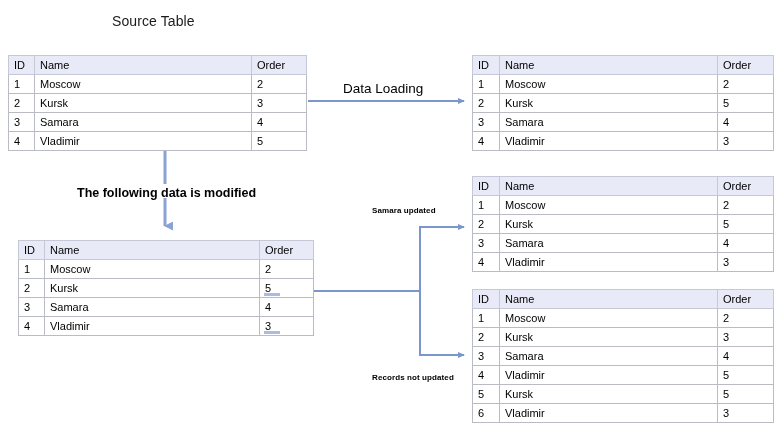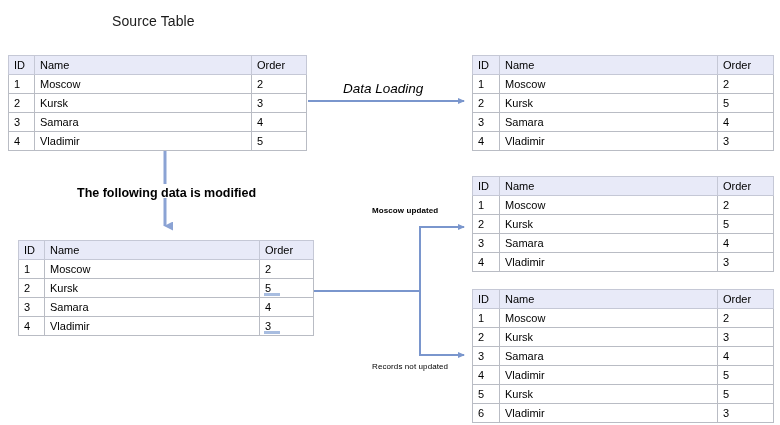--- a/index.html
+++ b/index.html
@@ -16,24 +16,24 @@
     position:absolute;font-size:14px;font-weight:400;color:#1a1a1a;
     white-space:nowrap;letter-spacing:.1px;
   }
   #title-source{left:112px;top:13px;}
   #title-consumer{left:567px;top:13px;}
 
   
   .caption{
     position:absolute;white-space:nowrap;color:#000;
   }
-  #cap-data-loading{left:343px;top:81px;font-size:13.5px;font-weight:400;font-style:italic;}
+  #cap-data-loading{left:343px;top:81px;font-size:13.5px;font-weight:400;}
   #cap-modified{left:77px;top:186px;font-size:12.5px;font-weight:bold;}
   #cap-rec-updated{left:372px;top:206px;font-size:8px;font-weight:bold;letter-spacing:.1px;}
-  #cap-rec-not-updated{left:372px;top:362px;font-size:8px;font-weight:normal;letter-spacing:.1px;}
+  #cap-rec-not-updated{left:372px;top:373px;font-size:8px;font-weight:bold;letter-spacing:.1px;}
 
   
   .tbl{
     position:absolute;border-collapse:collapse;
     table-layout:fixed;background:#fff;
     font-size:11px;
     margin-top:6px;
   }
   .tbl th,.tbl td{
     border:1px solid #b9bcc4;
@@ -103,21 +103,21 @@
       <path class="ln" d="M314,291 L420,291"></path>
       <path class="ln" d="M420,291 L420,227 L464,227" marker-end="url(#ah)"></path>
       <path class="ln" d="M420,291 L420,355 L464,355" marker-end="url(#ah)"></path>
     </g>
   </svg>
 
   <div class="title" id="title-source">Source Table</div>
 
   <div class="caption" id="cap-data-loading">Data Loading</div>
   <div class="caption" id="cap-modified">The following data is modified</div>
-  <div class="caption" id="cap-rec-updated">Moscow updated</div>
+  <div class="caption" id="cap-rec-updated">Samara updated</div>
   <div class="caption" id="cap-rec-not-updated">Records not updated</div>
 
   <table class="tbl" id="table-source">
     <colgroup>
         <col class="c-id">
         <col class="c-name">
         <col class="c-order">
       </colgroup>
     <thead>
         <tr>

